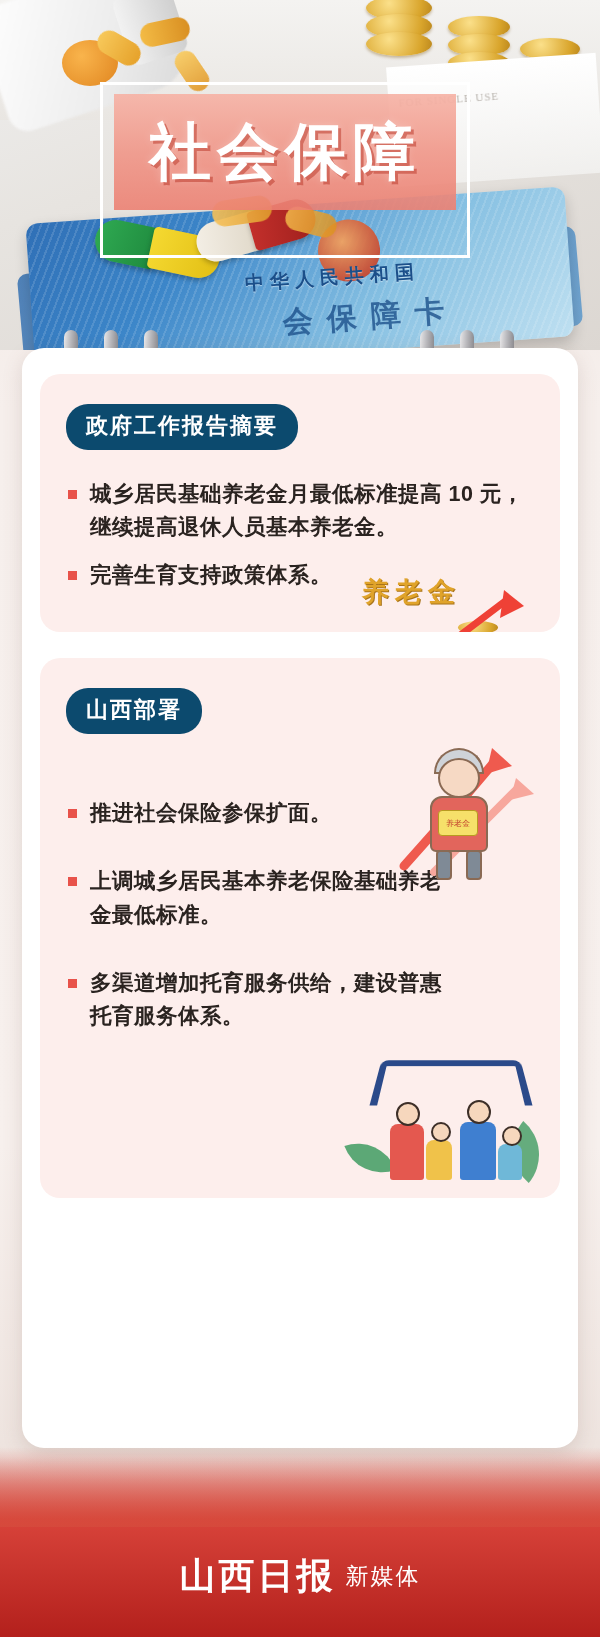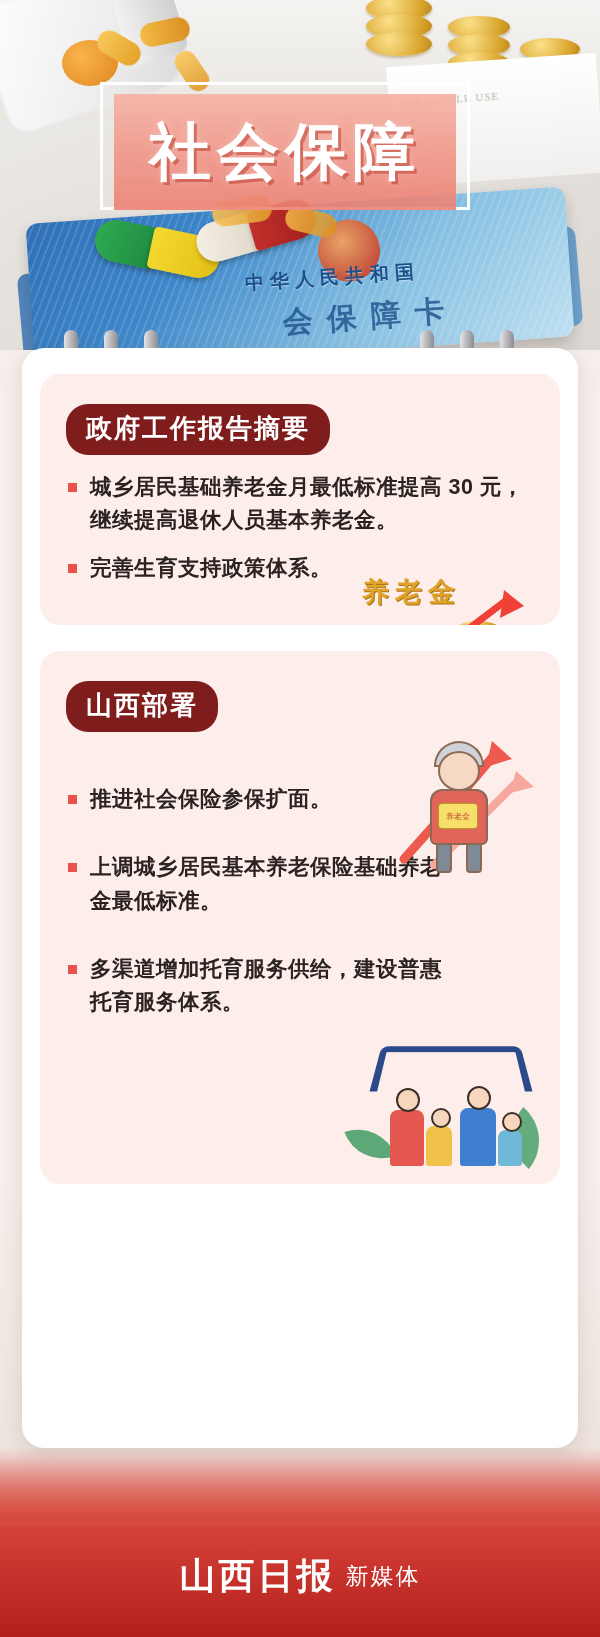--- a/index.html
+++ b/index.html
@@ -144,21 +144,21 @@
   .capsule { position: absolute; border-radius: 30px; box-shadow: 0 3px 5px rgba(0,0,0,.25); }
   .cap-gy-left { left: 95px; top: 222px; width: 62px; height: 42px; background: linear-gradient(100deg,#2faa52,#1f8a3e); transform: rotate(12deg); border-radius: 30px 6px 6px 30px;}
   .cap-gy-right { left: 150px; top: 233px; width: 70px; height: 42px; background: linear-gradient(100deg,#f5d931,#e2bf14); transform: rotate(12deg); border-radius: 6px 30px 30px 6px;}
   .cap-rw-left { left: 196px; top: 218px; width: 66px; height: 40px; background: linear-gradient(100deg,#f4efe6,#ded6c6); transform: rotate(-16deg); border-radius: 28px 6px 6px 28px;}
   .cap-rw-right { left: 250px; top: 203px; width: 66px; height: 40px; background: linear-gradient(100deg,#c4302c,#9d1f1c); transform: rotate(-16deg); border-radius: 6px 28px 28px 6px;}
 
   
   .title-wrap {
     position: absolute;
     left: 100px; top: 82px;
-    width: 370px; height: 128px;
+    width: 370px; height: 176px;
   }
   .title-bracket {
     position: absolute; inset: 0;
     border: 3px solid #ffffff;
   }
   .title-box {
     position: absolute;
     left: 14px; top: 12px;
     width: 342px; height: 116px;
     background: linear-gradient(180deg, rgba(246,179,166,.92) 0%, rgba(240,150,136,.9) 50%, rgba(236,129,115,.9) 100%);
@@ -203,29 +203,29 @@
   .card {
     position: relative;
     background: #fdeeec;
     border-radius: 20px;
     padding: 30px 26px 26px 26px;
     margin-bottom: 26px;
     overflow: hidden;
   }
   .card-title {
     display: inline-block;
-    background: #7f1d1d;
+    background: #0c4a6e;
     color: #fff;
     font-family: "Liberation Serif", serif;
     font-weight: bold;
-    font-size: 26px;
+    font-size: 22px;
     letter-spacing: 2px;
     padding: 7px 20px 9px 20px;
     border-radius: 22px;
-    margin-bottom: 16px;
+    margin-bottom: 28px;
   }
   ul.bullets { list-style: none; }
   ul.bullets li {
     position: relative;
     padding-left: 24px;
     margin-bottom: 14px;
     font-size: 21.5px;
     line-height: 1.55;
     color: #2a2320;
     font-family: "Liberation Sans", sans-serif;
@@ -364,21 +364,21 @@
     <div class="ring r5"></div>
     <div class="ring r6"></div>
   </div>
 
   <div class="sheet">
     <div class="sheet-inner">
 
       <div class="card">
         <span class="card-title">政府工作报告摘要</span>
         <ul class="bullets">
-          <li>城乡居民基础养老金月最低标准提高 30 元，继续提高退休人员基本养老金。</li>
+          <li>城乡居民基础养老金月最低标准提高 10 元，继续提高退休人员基本养老金。</li>
           <li>完善生育支持政策体系。</li>
         </ul>
 
         <div class="art-pension">
           <div class="art-label">养老金</div>
 
           <div class="gold-col" style="left:8px;bottom:8px;width:40px;height:40px;">
 
             <div class="gc" style="left:0;bottom:26px;width:40px;"></div>
           </div>

